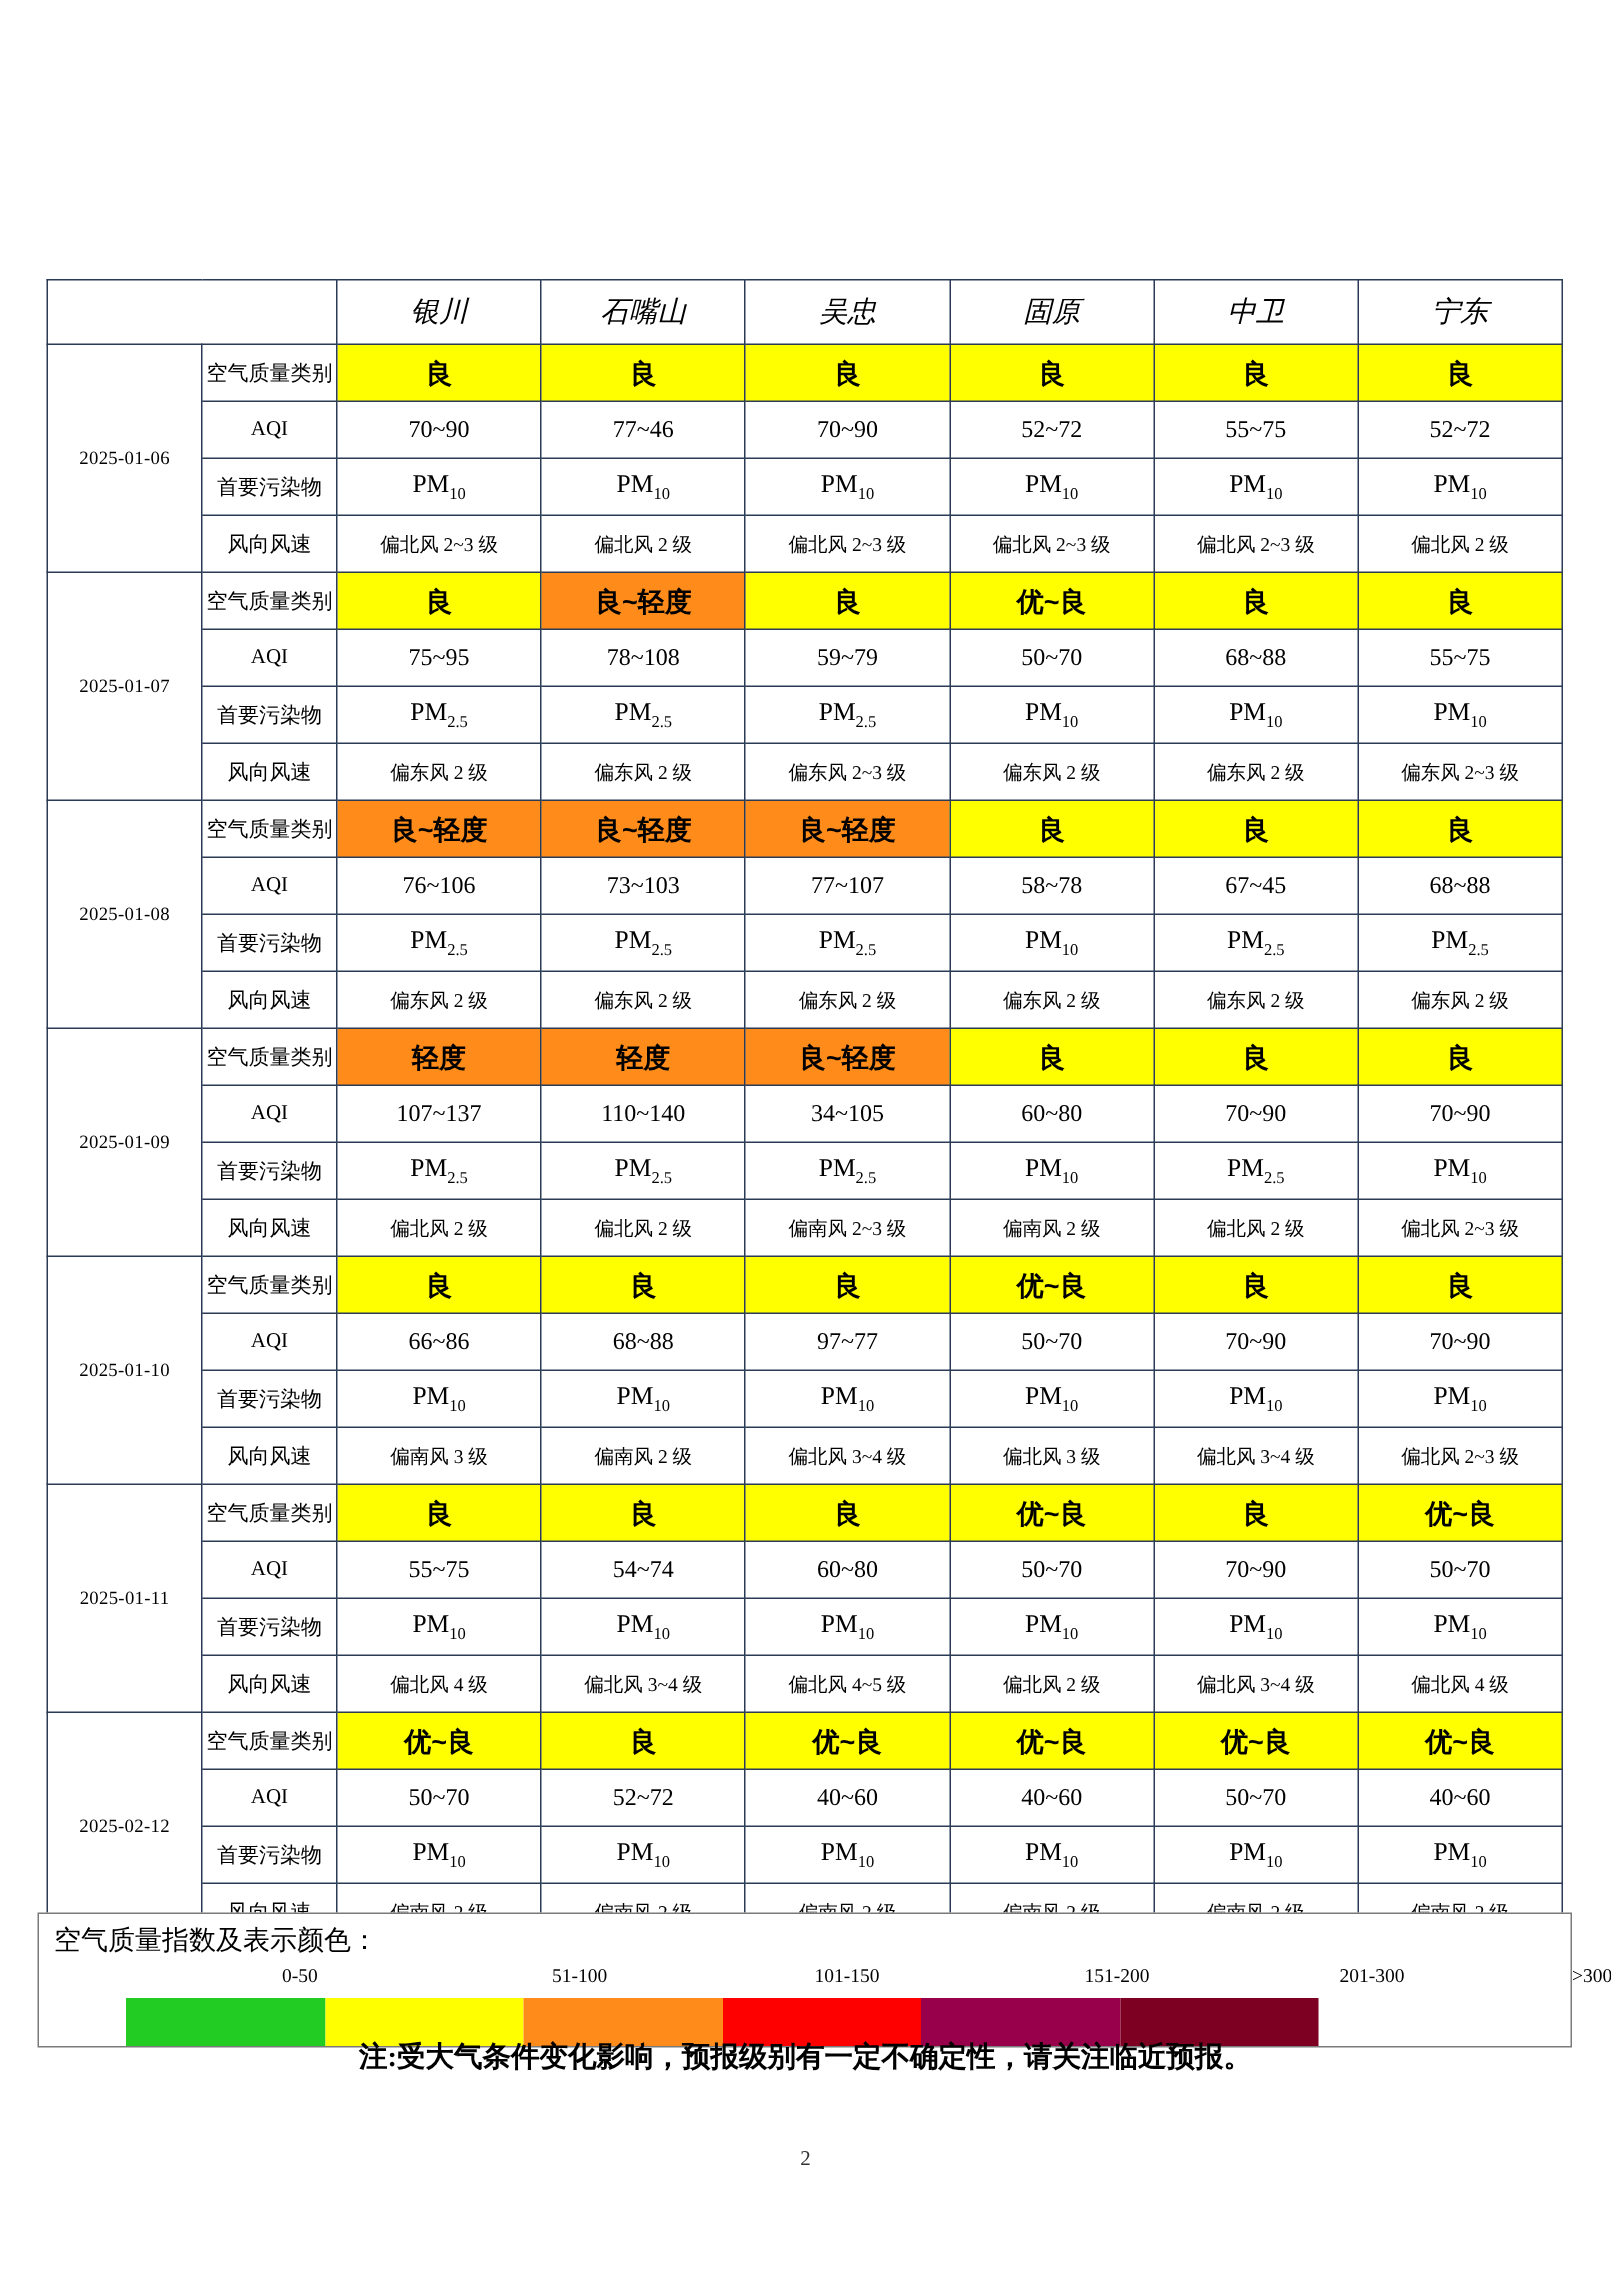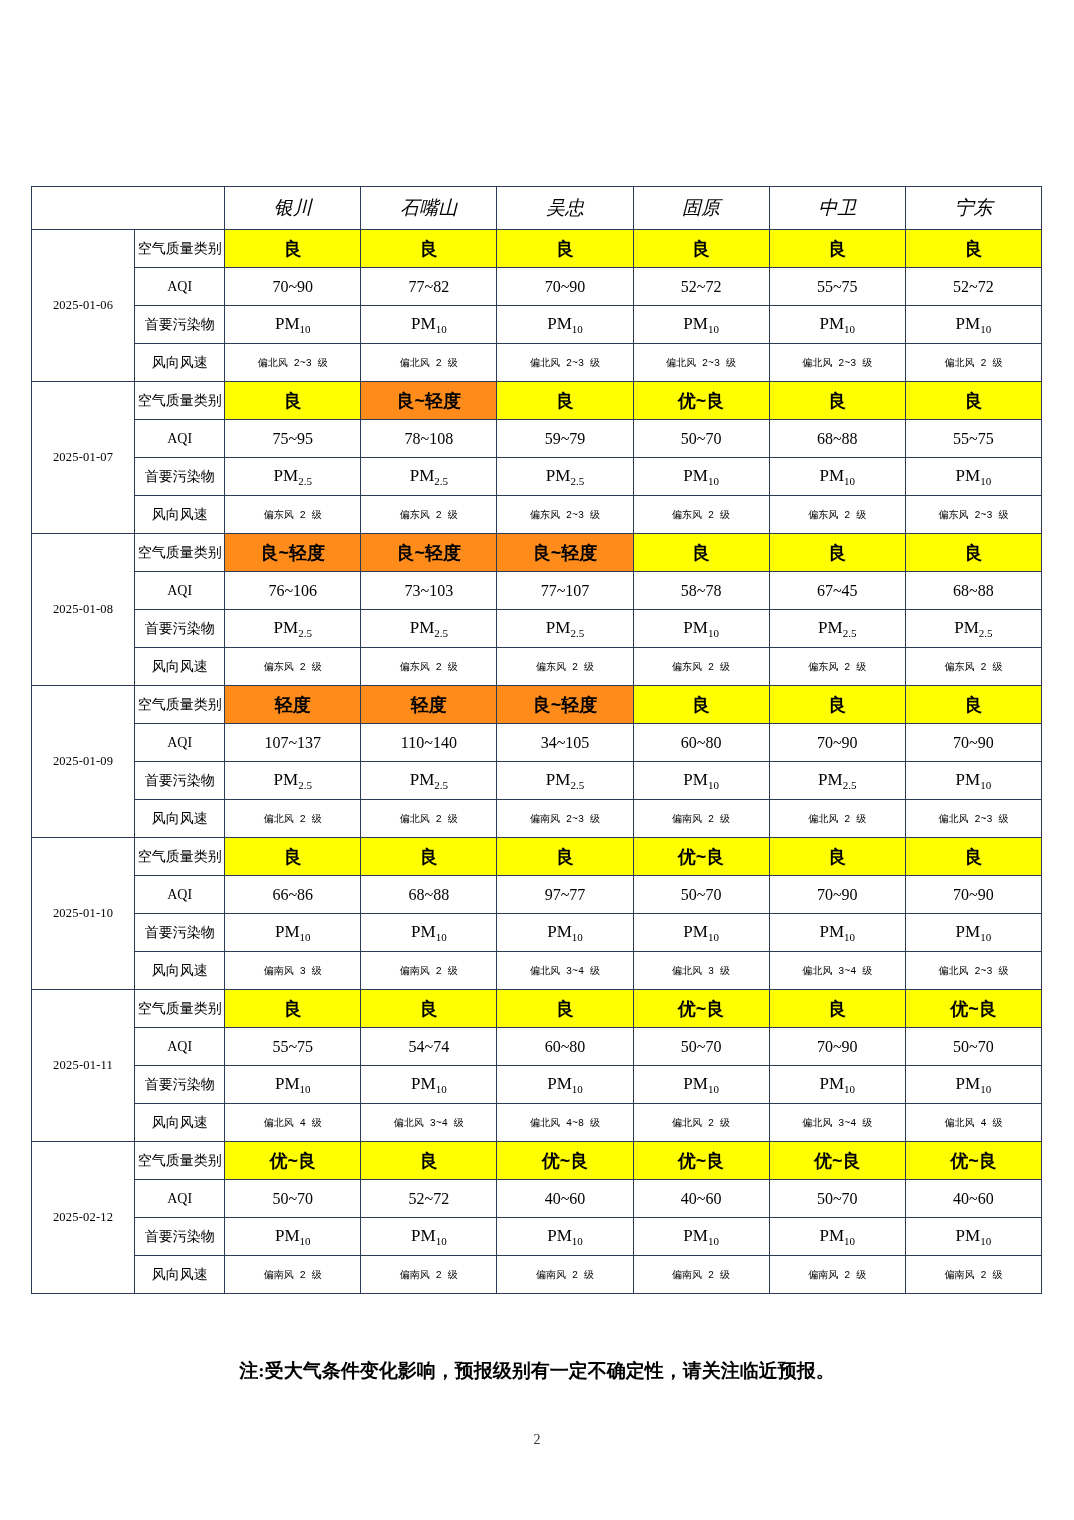--- a/index.html
+++ b/index.html
@@ -77,22 +77,22 @@
     height: 37px;
     font-size: 16px;
     font-family: "Liberation Serif", "DejaVu Serif", serif;
   }
   td.val.cat {
     font-family: "Liberation Sans", "DejaVu Sans", sans-serif;
     font-size: 18px;
     font-weight: bold;
   }
   td.val.wind {
-    font-size: 10px;
-    font-family: Liberation Mono, monospace;
+    font-size: 13px;
+    font-family: Liberation Serif, serif;
   }
   td.val.pol {
     font-size: 17px;
   }
   td.val.pol sub {
     font-size: 11px;
   }
 
   
   .legend-box {
@@ -191,21 +191,21 @@
           <td class="val cat" style="background: rgb(255, 255, 0);">良</td>
           <td class="val cat" style="background: rgb(255, 255, 0);">良</td>
           <td class="val cat" style="background: rgb(255, 255, 0);">良</td>
           <td class="val cat" style="background: rgb(255, 255, 0);">良</td>
           <td class="val cat" style="background: rgb(255, 255, 0);">良</td>
           <td class="val cat" style="background: rgb(255, 255, 0);">良</td>
         </tr>
         <tr>
           <td class="metric-cell aqi-label">AQI</td>
           <td class="val ">70~90</td>
-          <td class="val ">77~82</td>
+          <td class="val ">77~46</td>
           <td class="val ">70~90</td>
           <td class="val ">52~72</td>
           <td class="val ">55~75</td>
           <td class="val ">52~72</td>
         </tr>
         <tr>
           <td class="metric-cell">首要污染物</td>
           <td class="val pol">PM<sub>10</sub></td>
           <td class="val pol">PM<sub>10</sub></td>
           <td class="val pol">PM<sub>10</sub></td>
@@ -395,21 +395,21 @@
           <td class="val pol">PM<sub>10</sub></td>
           <td class="val pol">PM<sub>10</sub></td>
           <td class="val pol">PM<sub>10</sub></td>
           <td class="val pol">PM<sub>10</sub></td>
           <td class="val pol">PM<sub>10</sub></td>
         </tr>
         <tr>
           <td class="metric-cell">风向风速</td>
           <td class="val wind">偏北风 4 级</td>
           <td class="val wind">偏北风 3~4 级</td>
-          <td class="val wind">偏北风 4~8 级</td>
+          <td class="val wind">偏北风 4~5 级</td>
           <td class="val wind">偏北风 2 级</td>
           <td class="val wind">偏北风 3~4 级</td>
           <td class="val wind">偏北风 4 级</td>
         </tr>
         <tr>
           <td class="date-cell" rowspan="4">2025-02-12</td>
           <td class="metric-cell">空气质量类别</td>
           <td class="val cat" style="background: rgb(255, 255, 0);">优~良</td>
           <td class="val cat" style="background: rgb(255, 255, 0);">良</td>
           <td class="val cat" style="background: rgb(255, 255, 0);">优~良</td>
@@ -440,17 +440,36 @@
           <td class="val wind">偏南风 2 级</td>
           <td class="val wind">偏南风 2 级</td>
           <td class="val wind">偏南风 2 级</td>
           <td class="val wind">偏南风 2 级</td>
           <td class="val wind">偏南风 2 级</td>
           <td class="val wind">偏南风 2 级</td>
         </tr>
       </tbody>
   </table>
 
+  <div class="legend-box">
+    <div class="legend-title">空气质量指数及表示颜色：</div>
+    <div class="legend-ticks" id="legend-ticks">
+        <span style="left: 105px;">0-50</span>
+        <span style="left: 285px;">51-100</span>
+        <span style="left: 460px;">101-150</span>
+        <span style="left: 640px;">151-200</span>
+        <span style="left: 810px;">201-300</span>
+        <span style="left: 965px;">&gt;300</span>
+      </div>
+    <div class="legend-bar" id="legend-bar">
+        <div style="background: rgb(34, 204, 34);"></div>
+        <div style="background: rgb(255, 255, 0);"></div>
+        <div style="background: rgb(255, 140, 26);"></div>
+        <div style="background: rgb(255, 0, 0);"></div>
+        <div style="background: rgb(153, 0, 76);"></div>
+        <div style="background: rgb(125, 0, 35);"></div>
+      </div>
+  </div>
 
   <div class="note">注:受大气条件变化影响，预报级别有一定不确定性，请关注临近预报。</div>
   <div class="page-num">2</div>
 
 </div>
 
 </body></html>

